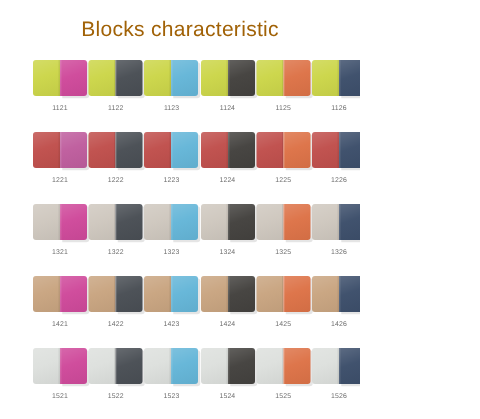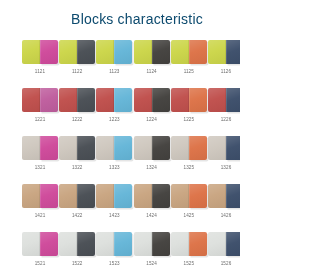--- a/index.html
+++ b/index.html
@@ -97,21 +97,21 @@
     color: #6d6d6d;
     letter-spacing: 0.1px;
     font-family: "Liberation Sans", sans-serif;
   }
 </style>
 </head>
 <body style="background: rgb(255, 255, 255);">
 
 <div id="page">
 
-  <div id="title" style="color: #0c4a6e; margin-left: 17px;">Blocks characteristic</div>
+  <div id="title" style="color: #a16207;">Blocks characteristic</div>
 
   <div id="grid">
       <div class="row">
         <div class="cell" style="left: 22px;">
           <div class="block">
             <div class="half left" style="background: rgb(204, 214, 74);">
               <div class="sheen"></div>
             </div>
             <div class="half right" style="background: rgb(207, 74, 155);">
               <div class="sheen"></div>

